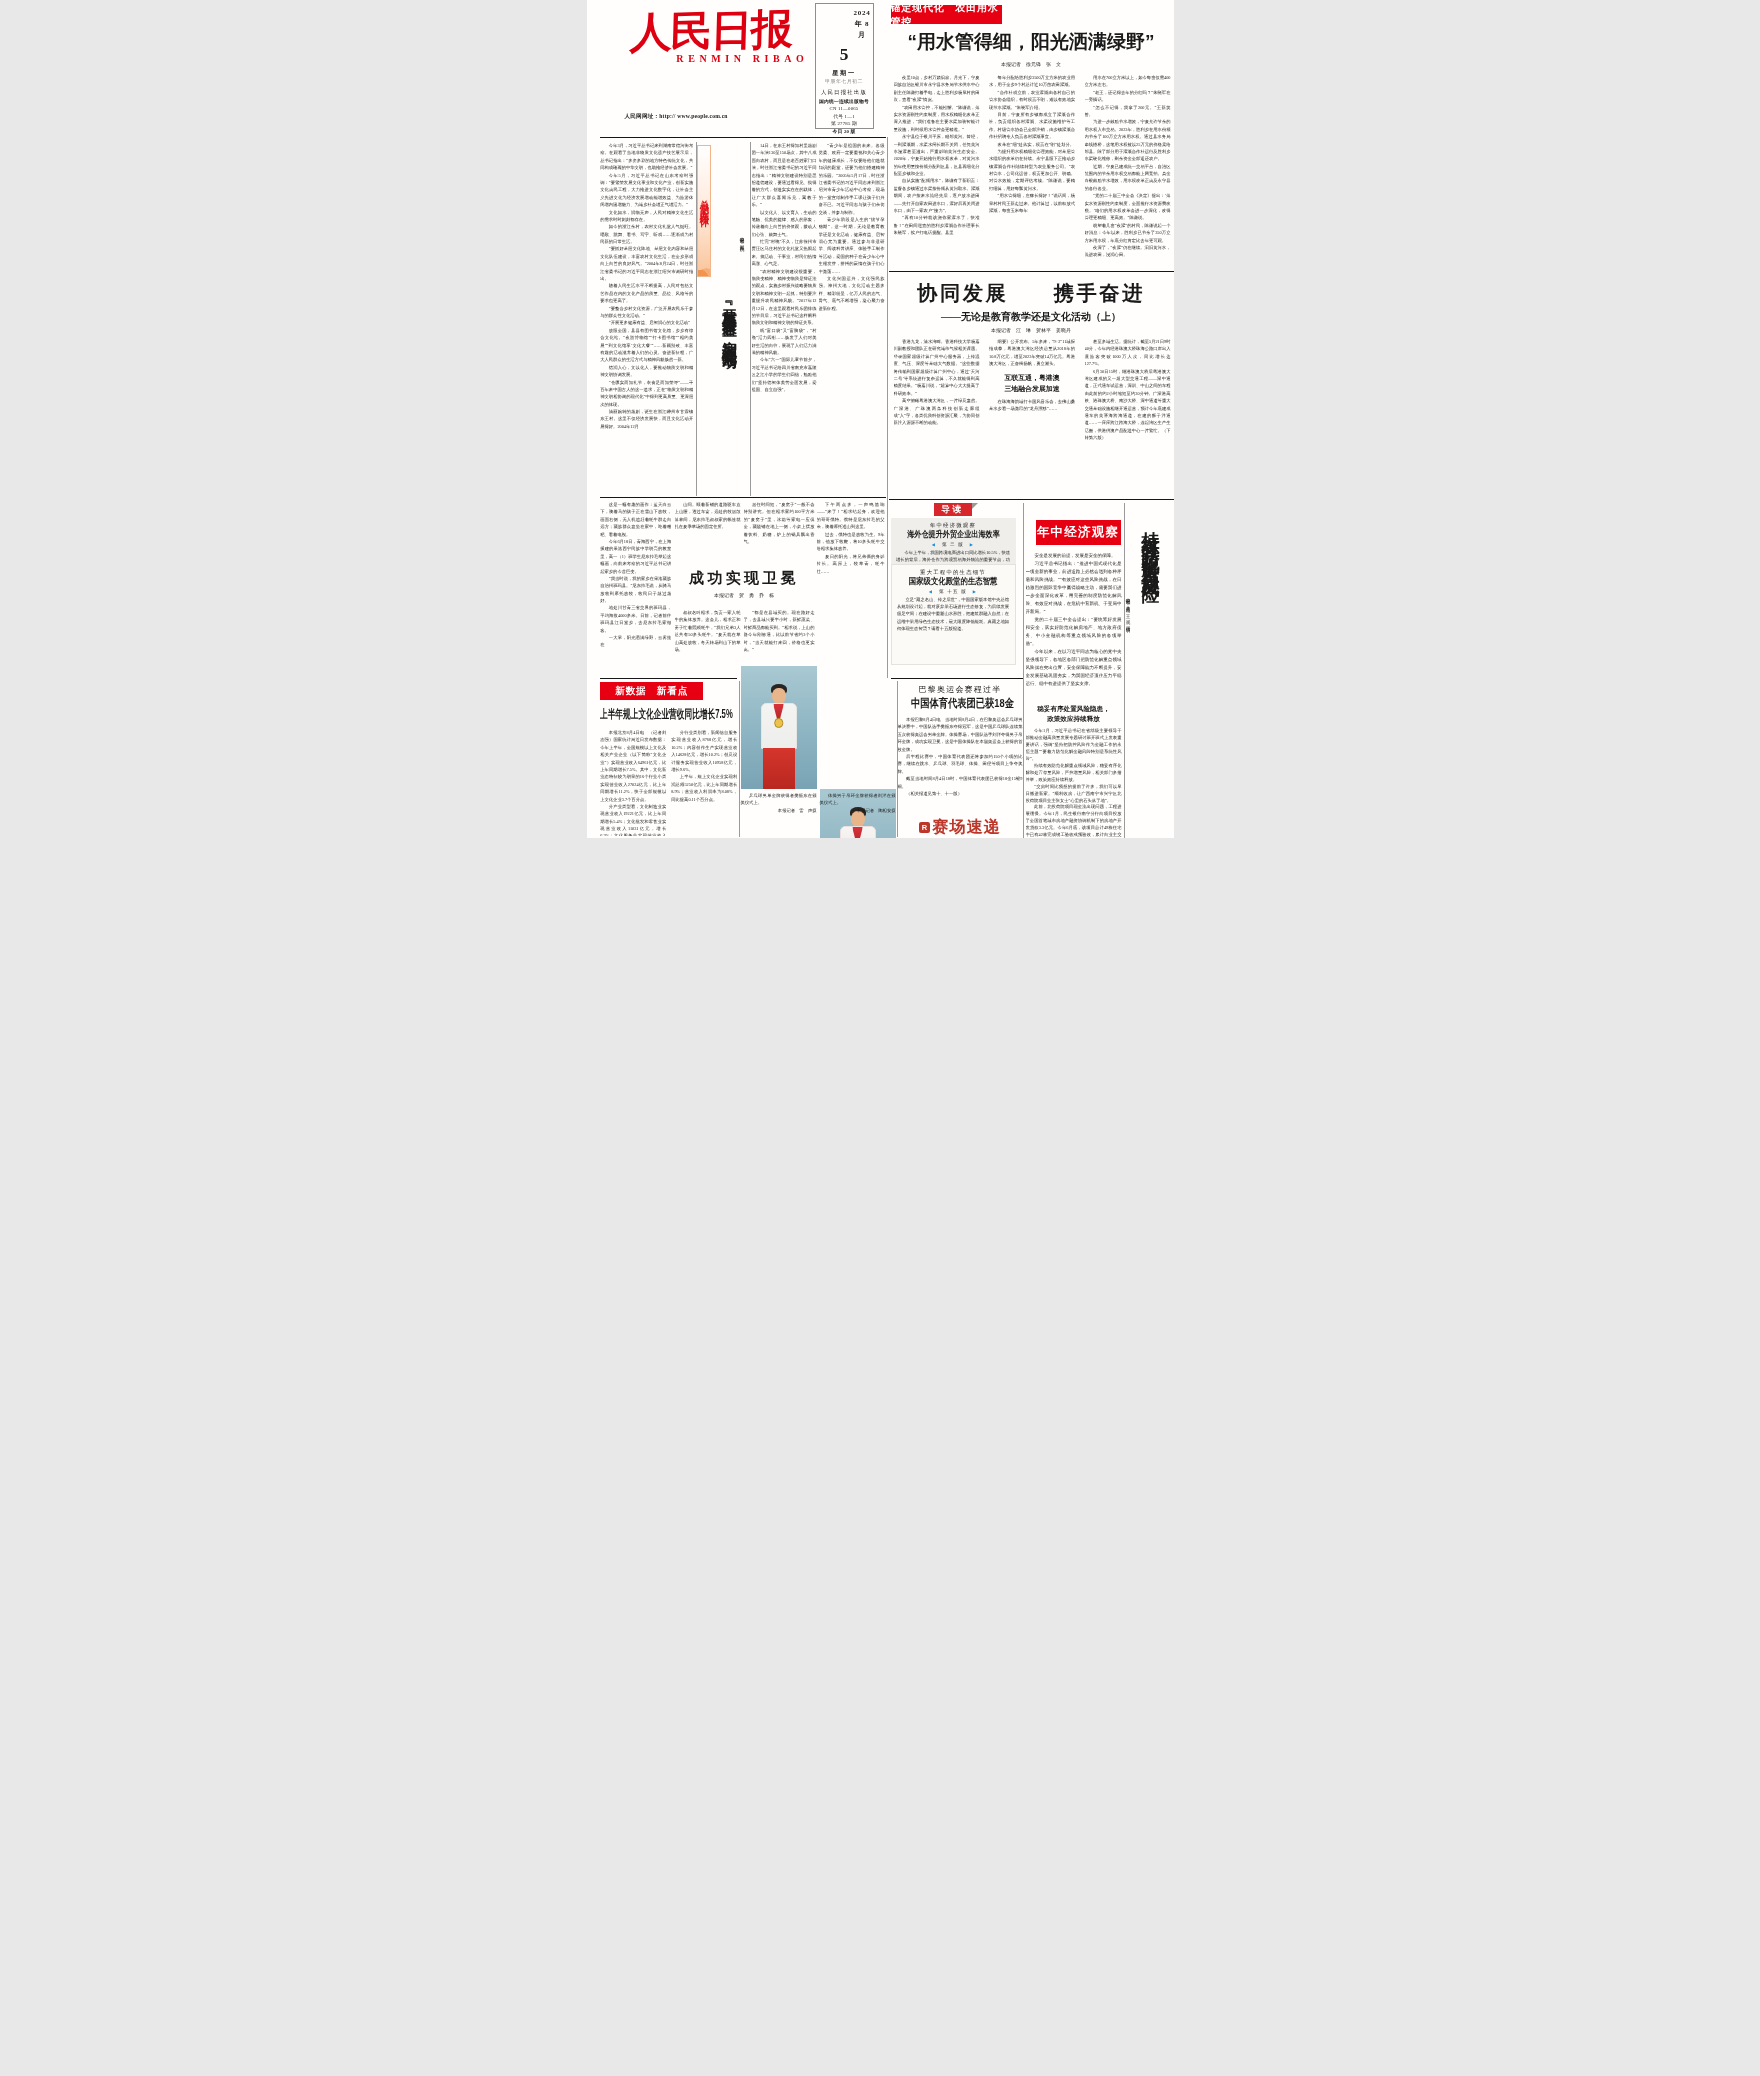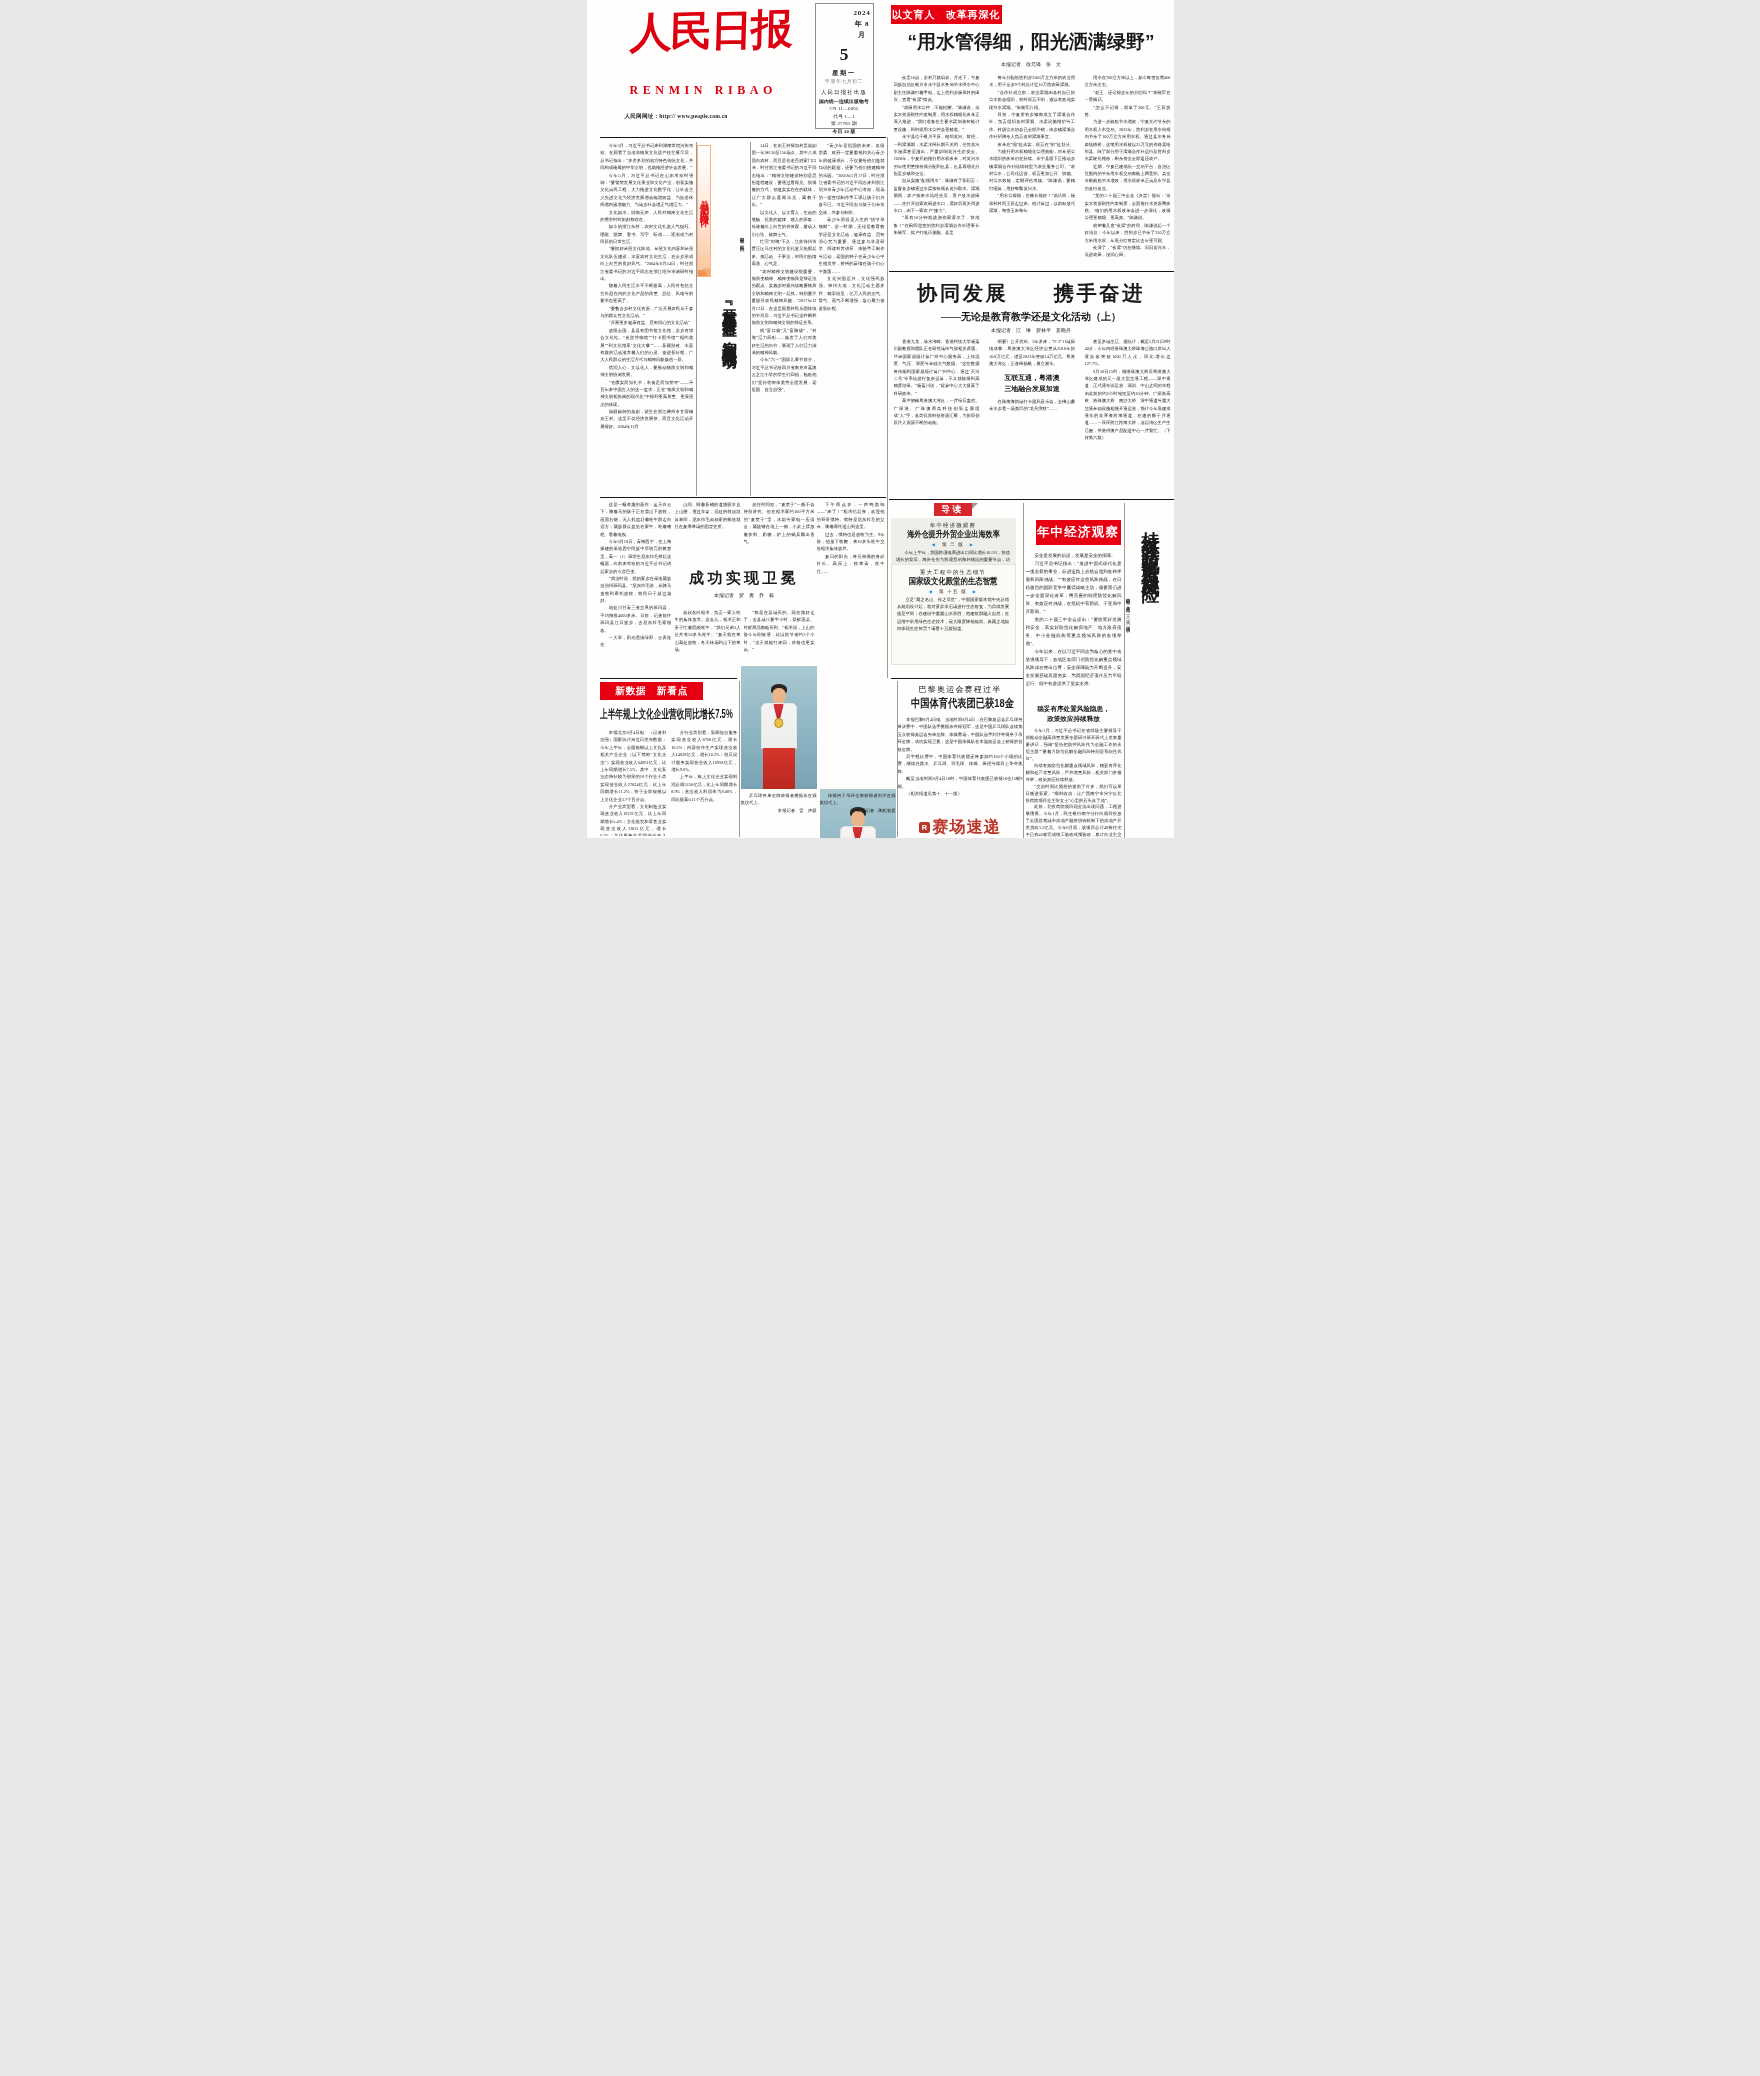--- a/index.html
+++ b/index.html
@@ -4,21 +4,21 @@
 <style>
   html,body{margin:0;padding:0;background:#e8e8e8;}
   #page{position:relative;width:587px;height:838px;background:#fffefc;margin:0 auto;
         font-family:"Liberation Serif",serif;color:#1a1a1a;overflow:hidden;}
   .abs{position:absolute;}
   .hr{position:absolute;background:#161616;height:1.2px;}
   .vr{position:absolute;background:#9a9a9a;width:0.4px;}
   
   .logo{font-family:"DejaVu Serif",serif;font-weight:900;color:#dd0011;font-size:42px;
         letter-spacing:-1.7px;transform:skewX(-3deg) rotate(-1.5deg);white-space:nowrap;}
-  .pinyin{color:#dd0011;font-size:12px;letter-spacing:4.6px;font-weight:700;text-align:left;margin-top:30px;}
+  .pinyin{color:#dd0011;font-size:10px;letter-spacing:4.6px;font-weight:700;text-align:right;}
   .siteurl{font-weight:700;font-size:5.6px;letter-spacing:0.2px;}
   .datebox{border:1.2px solid #8e8e8e;text-align:center;padding-top:4.2px;box-sizing:border-box;}
   .datebox div{line-height:1.55;}
   .d-month{font-size:7px;font-weight:700;letter-spacing:0.8px;margin-left:36px;}
   .d-day{font-size:17.4px;font-weight:700;line-height:1.15;}
   .d-week{font-size:6.2px;font-weight:700;letter-spacing:1.7px;}
   .d-lunar{font-size:5px;color:#8a8a8a;letter-spacing:0.4px;}
   .d-pub{font-size:5.4px;letter-spacing:1.2px;margin-top:2.5px;}
   .d-small{font-size:4.8px;letter-spacing:0.2px;line-height:1.6;}
   
@@ -95,21 +95,21 @@
     <div class="d-week">星期一</div>
     <div class="d-lunar">甲辰年七月初二</div>
     <div class="d-pub">人民日报社出版</div>
     <div class="d-small" style="font-weight:700;margin-top:1.7px;">国内统一连续出版物号</div>
     <div class="d-small">CN 11—0065</div>
     <div class="d-small">代号 1—1</div>
     <div class="d-small">第 27785 期</div>
     <div class="d-small" style="font-weight:700;">今日 20 版</div>
   </div>
 
-  <div class="abs redband" style="left:304px;top:5px;width:111px;height:19px;font-size:10px;">以文育人　改革再深化</div>
+  <div class="abs redband" style="left:304px;top:5px;width:111px;height:19px;font-size:10px;">锚定现代化　农田用水管控</div>
   <div class="abs lead-h" style="left:302px;top:29px;width:285px;font-size:19px;">“用水管得细，阳光洒满绿野”</div>
   <div class="abs byline" style="left:302px;top:61px;width:285px;">本报记者　徐元锋　张　文</div>
   <div class="abs flexcols" style="left:307px;top:74px;width:277px;height:195px;">
     <div class="col" style="width:86px;height:195px;">
         <p>夜里10点，乡村万籁俱寂。月光下，宁夏回族自治区银川市永宁县水务局节水供水中心副主任陈谦打着手电，走上胜利乡杨显村的田坎，查看“夜灌”情况。</p>
         <p>“农田用水管控，不能松懈。”陈谦说，落实水资源刚性约束制度，用水权精细化改革正深入推进，“我们准备在主要水渠加装智能计量设施，到时候用水管控会更精准。”</p>
         <p>永宁县位于银川平原，毗邻黄河。曾经，一到灌溉期，水渠水闸长期不关闭，任凭黄河水漫灌甚至溢出，严重影响黄河生态安全。2020年，宁夏开始推行用水权改革，对黄河水的年使用量按份额分配到区县，区县再细化分配至乡镇和企业。</p>
         <p>自从实施“配额用水”，陈谦有了新职责：监督各乡镇通过水渠按份额从黄河取水。灌溉期间，农户按来水流经先后，逐户放水进田——先打开自家农田进水口，灌好后再关闭进水口，由下一家农户“接力”。</p>
         <p>“再有10分钟就该浇你家灌水了，快准备！”在田间巡查的胜利乡灌溉合作社理事长朱晓军，挨户打电话提醒。县里</p>
       </div>

